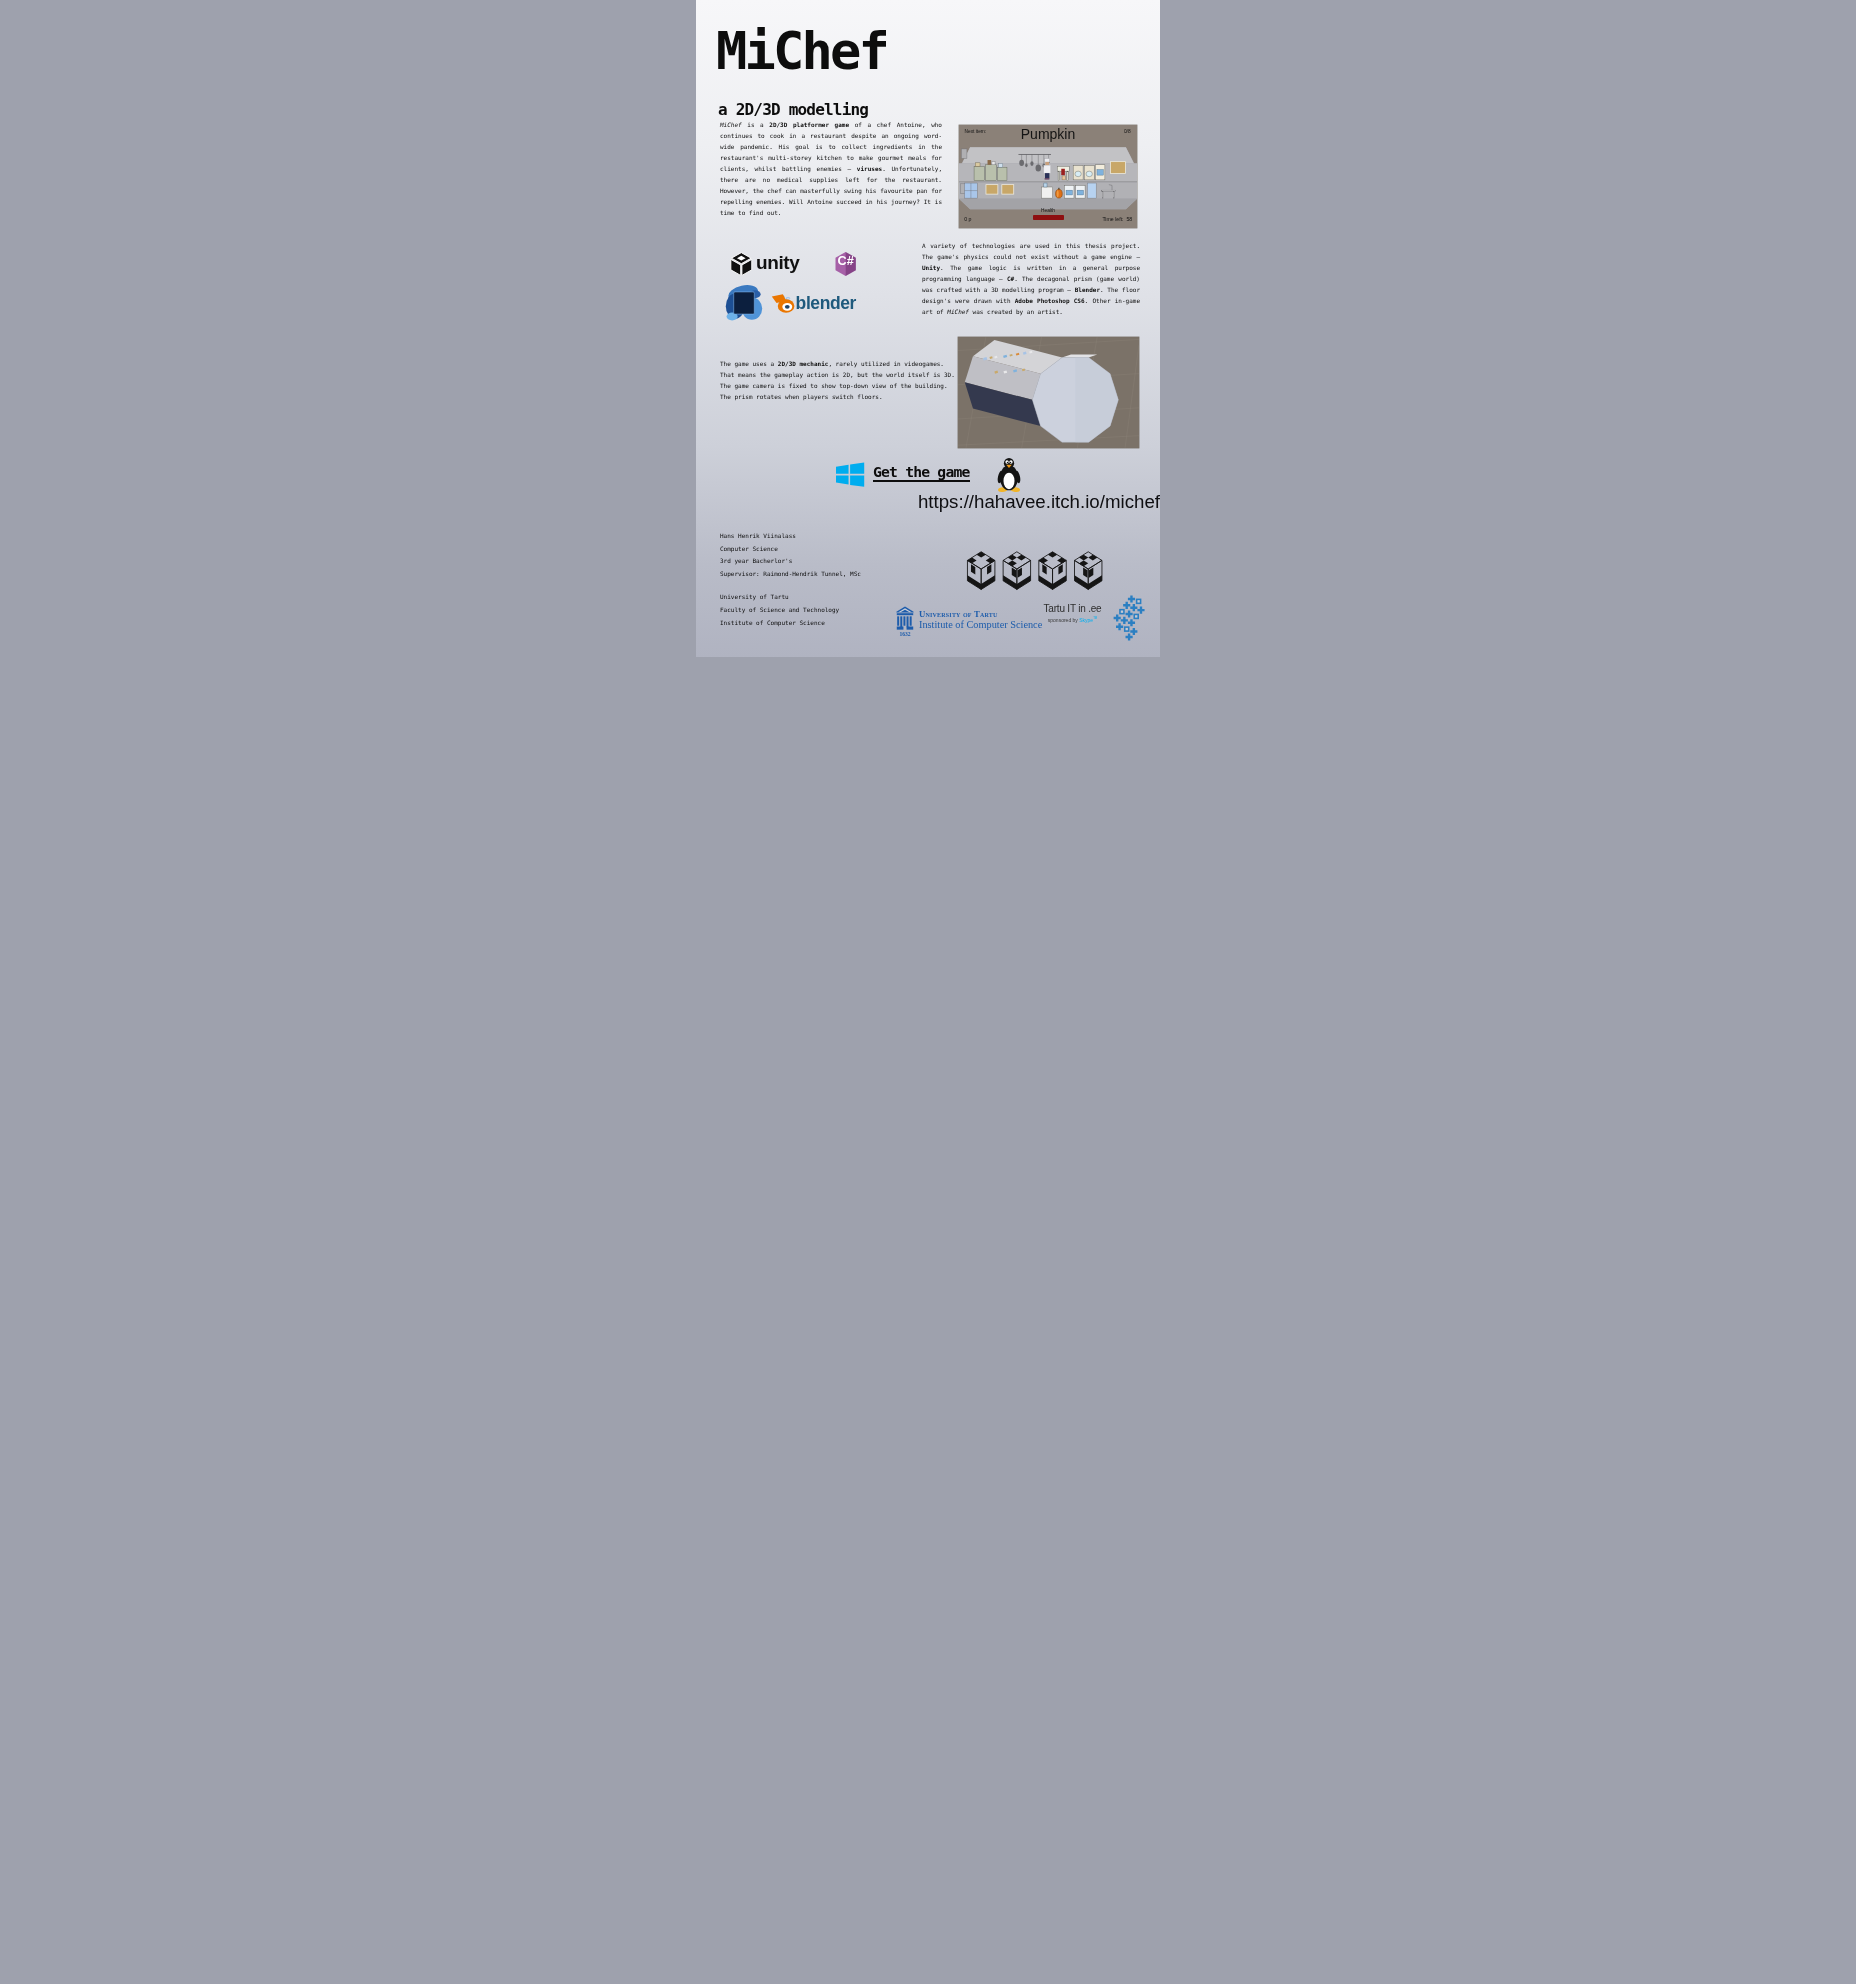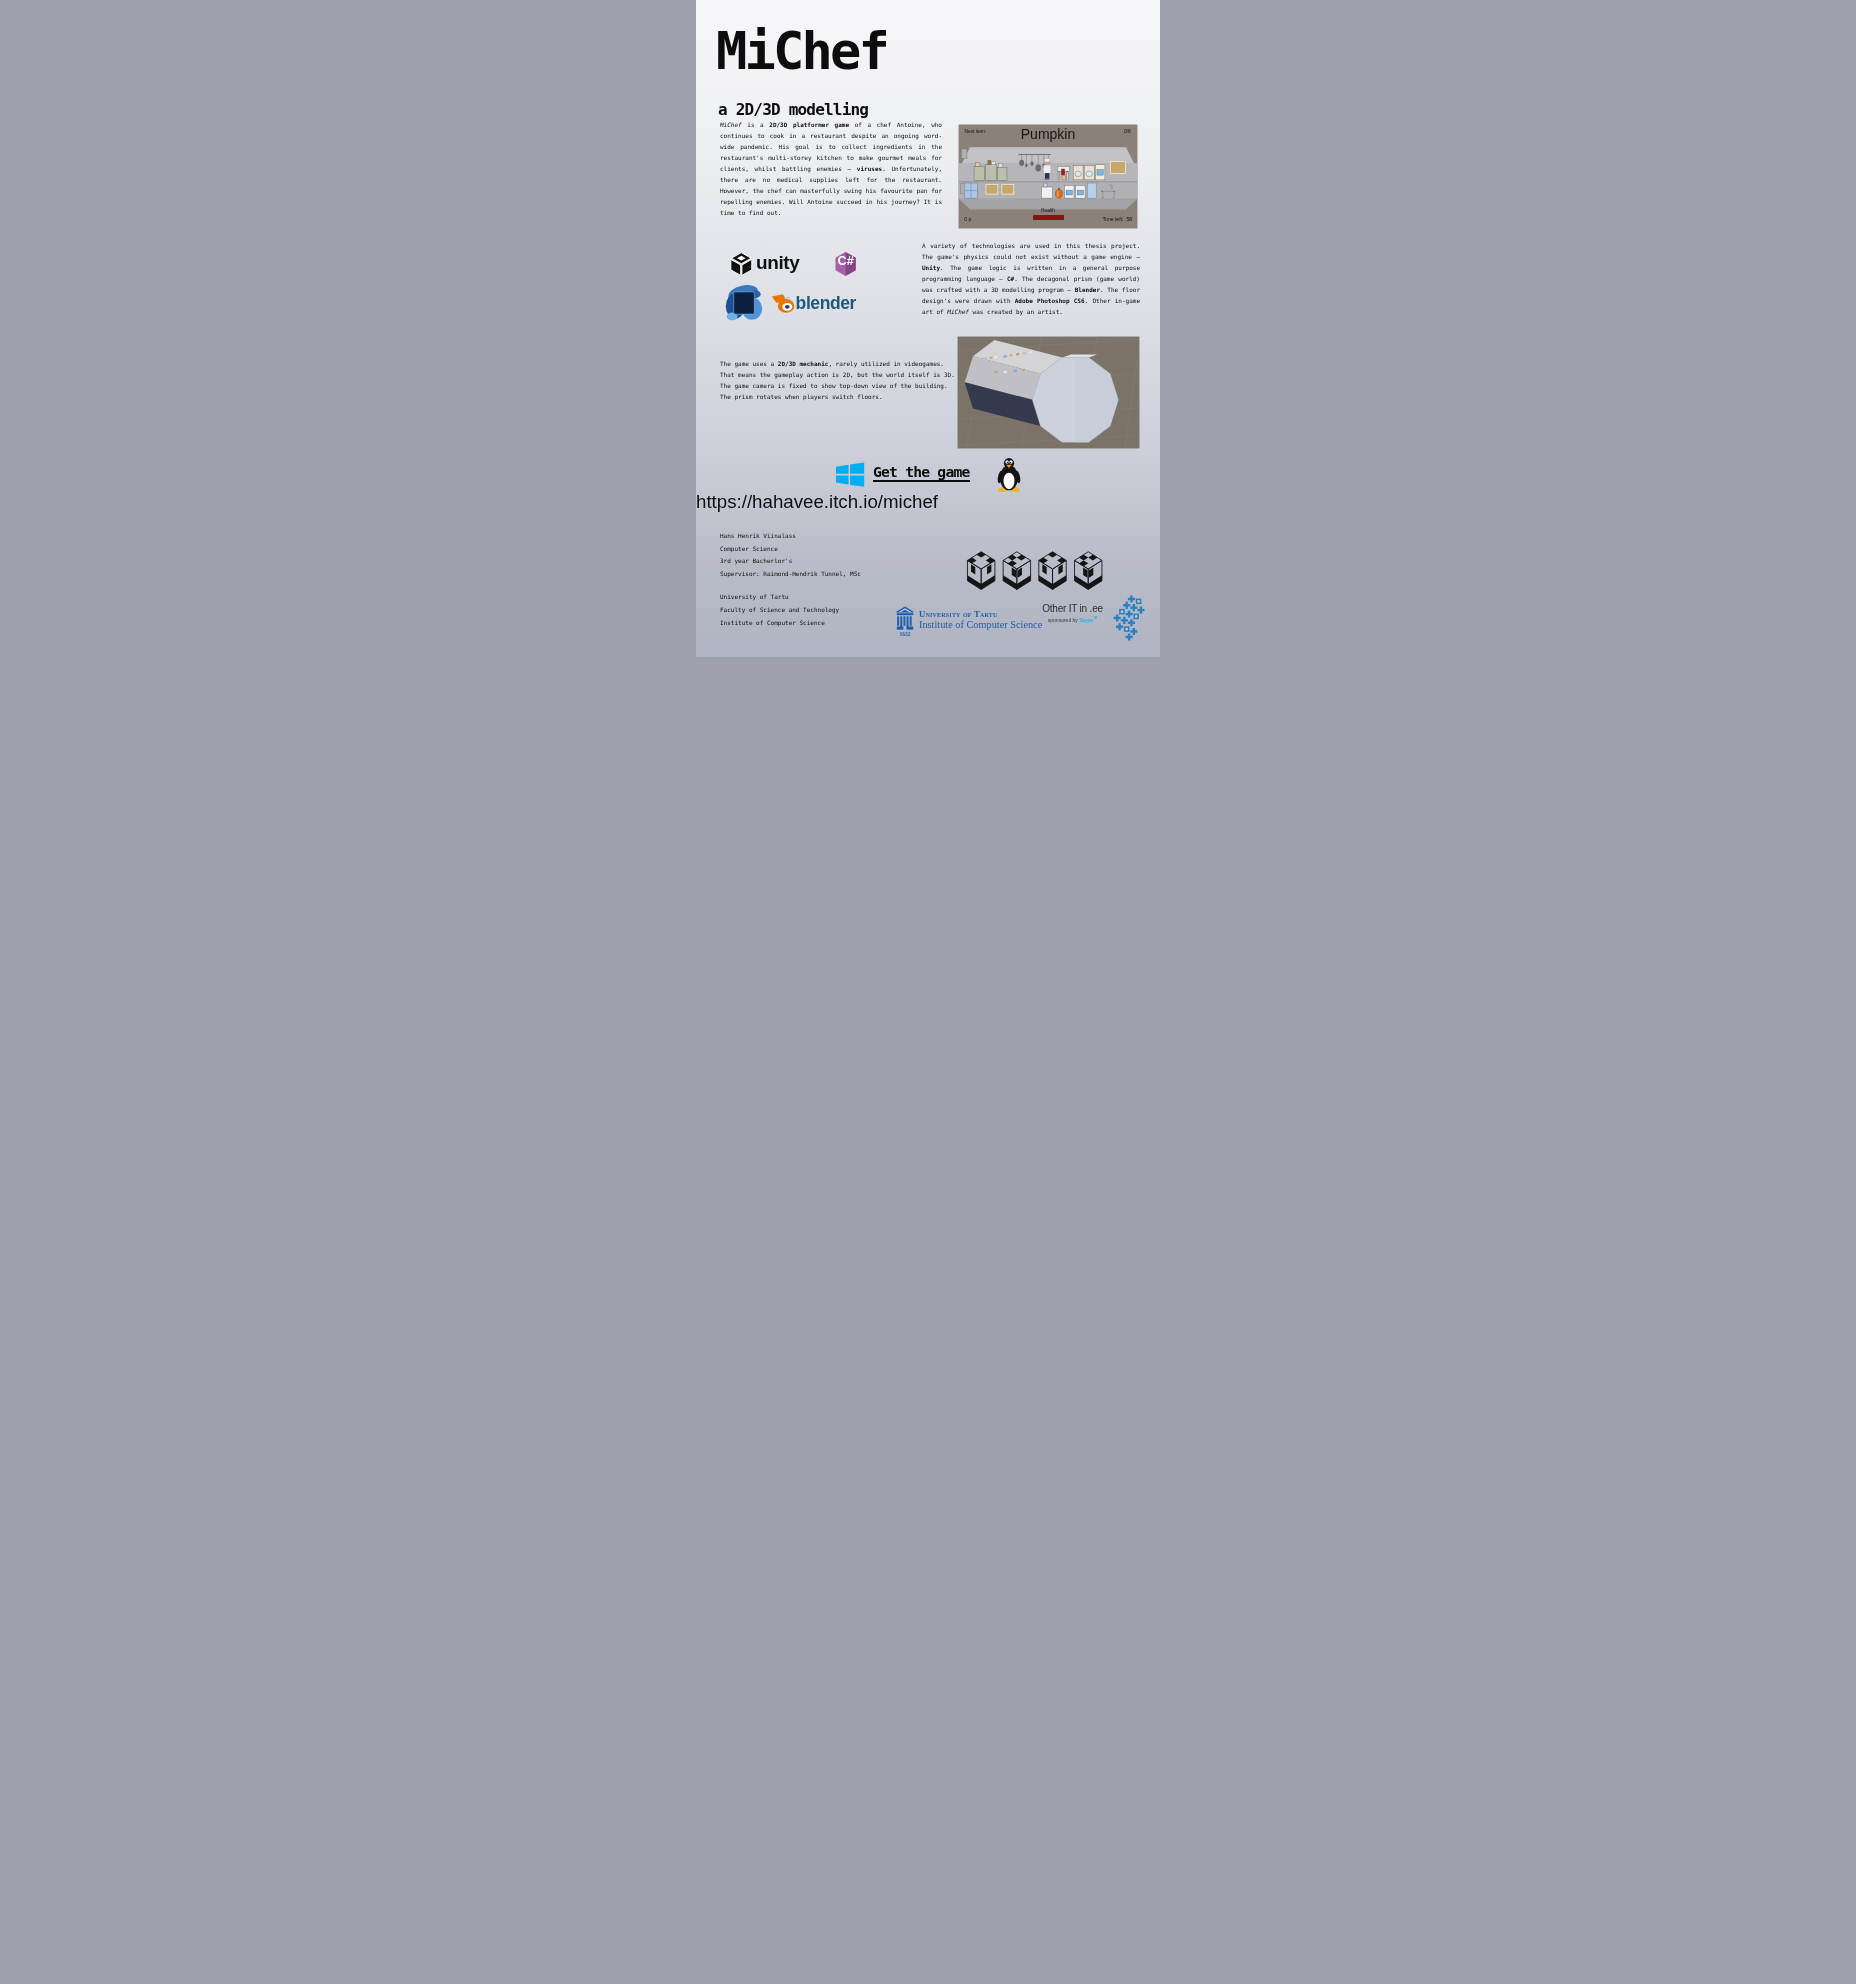--- a/index.html
+++ b/index.html
@@ -37,21 +37,21 @@
   #ps-label{position:absolute;left:9.5px;top:10.3px;width:20px;text-align:center;font-family:"Liberation Sans",sans-serif;font-weight:bold;font-size:10.7px;color:#9cc3f0;padding-left:40px;}
   #blender-logo{left:75px;top:291px;width:91px;height:25.4px;}
   #blender-word{position:absolute;left:24.6px;top:2.4px;font-family:"Liberation Sans",sans-serif;font-weight:bold;font-size:17.5px;letter-spacing:-0.4px;}
   
   #prism{left:262px;top:337px;width:181px;height:111px;background:#7b7268;box-shadow:0 0 0 0.4px #6e665d;}
   
   #windows-logo{left:140px;top:461px;width:29px;height:28px;}
   #get-game{left:177px;top:463px;font-size:14.7px;font-weight:bold;letter-spacing:-0.8px;}
   #get-game span{border-bottom:2px solid #0d0d0d;padding-bottom:0.4px;}
   #tux-logo{left:300px;top:457px;width:26px;height:36px;}
-  #url{left:0;right:0;top:491px;text-align:left;font-family:"Liberation Sans",sans-serif;font-size:18.7px;color:#0f0f12;}
+  #url{left:0;right:0;top:491px;text-align:right;font-family:"Liberation Sans",sans-serif;font-size:18.7px;color:#0f0f12;}
   
   .cred-line{left:24px;font-size:6px;}
   
   #cgvr{left:269px;top:551px;width:139px;height:40px;display:flex;gap:5.6px;}
   
   .uni-line{left:24px;font-size:6px;}
   #ut-logo-icon{left:200px;top:606px;width:18px;height:24.6px;}
   #ut-year{left:200px;top:631px;width:18px;text-align:center;font-family:"Liberation Serif",serif;font-weight:bold;font-size:5.6px;}
   #ut-name{left:223px;top:609px;font-family:"Liberation Serif",serif;font-variant:small-caps;font-weight:bold;font-size:8.7px;letter-spacing:0.2px;}
   #ut-institute{left:223px;top:619px;font-family:"Liberation Serif",serif;font-size:10.3px;}
@@ -351,21 +351,21 @@
           <rect x="27" y="52" width="17" height="8"></rect>
       </g>
       <polygon points="23,5.5 40,15.5 6,15.5" fill="#cdd0d9"></polygon>
       <polygon points="23,9 34.5,15.5 11.5,15.5" fill="#1d5cab"></polygon>
     </svg>
   </div>
   <div class="abs" id="ut-year" style="color: rgb(29, 92, 171);">1632</div>
   <div class="abs" id="ut-name" style="color: rgb(29, 92, 171);">University of Tartu</div>
   <div class="abs" id="ut-institute" style="color: rgb(29, 92, 171);">Institute of Computer Science</div>
 
-  <div class="abs" id="studyit-title">Other IT in .ee</div>
+  <div class="abs" id="studyit-title">Tartu IT in .ee</div>
   <div class="abs" id="studyit-sub">
     <span>sponsored by </span><span style="color: rgb(0, 175, 240);">Skype</span><span class="tm" style="color: rgb(0, 175, 240);">TM</span>
   </div>
   <div class="abs" id="studyit-pattern">
     <svg width="37" height="46" viewBox="0 0 92 116">
       <defs>
         <path id="plus" d="M -3 -9 L 3 -9 L 3 -3 L 9 -3 L 9 3 L 3 3 L 3 9 L -3 9 L -3 3 L -9 3 L -9 -3 L -3 -3 Z"></path>
         <g id="osq">
             <rect x="-7" y="-7" width="14" height="14"></rect>
             <rect x="-3" y="-3" width="6" height="6" fill="#c6c9d3"></rect>

